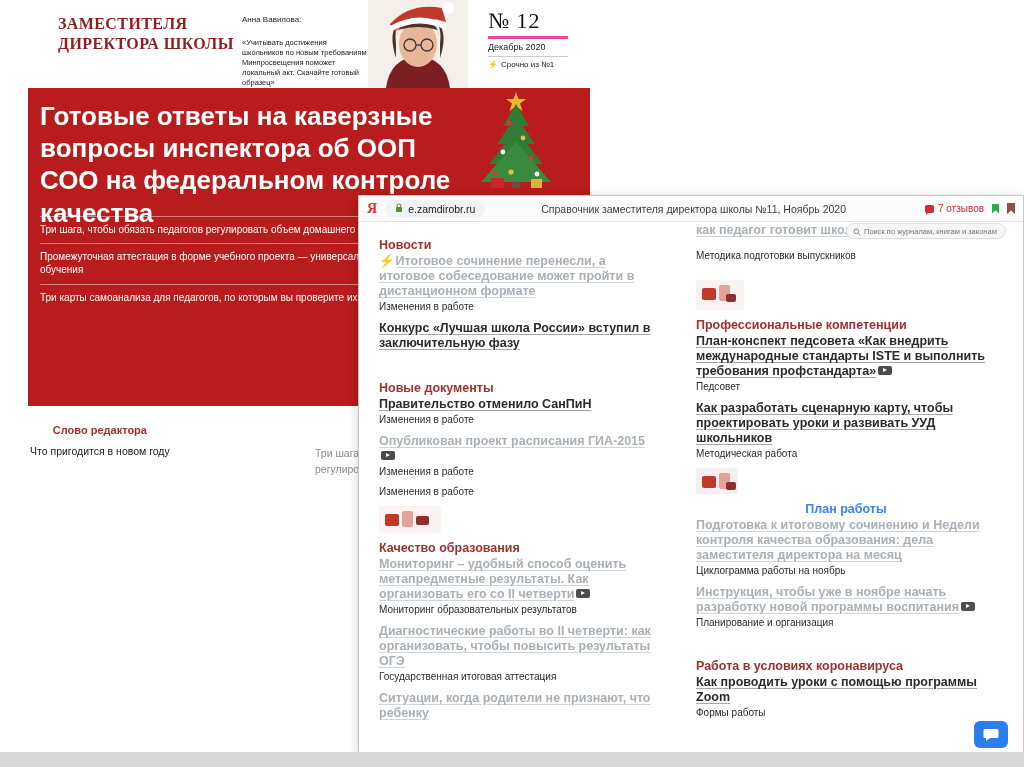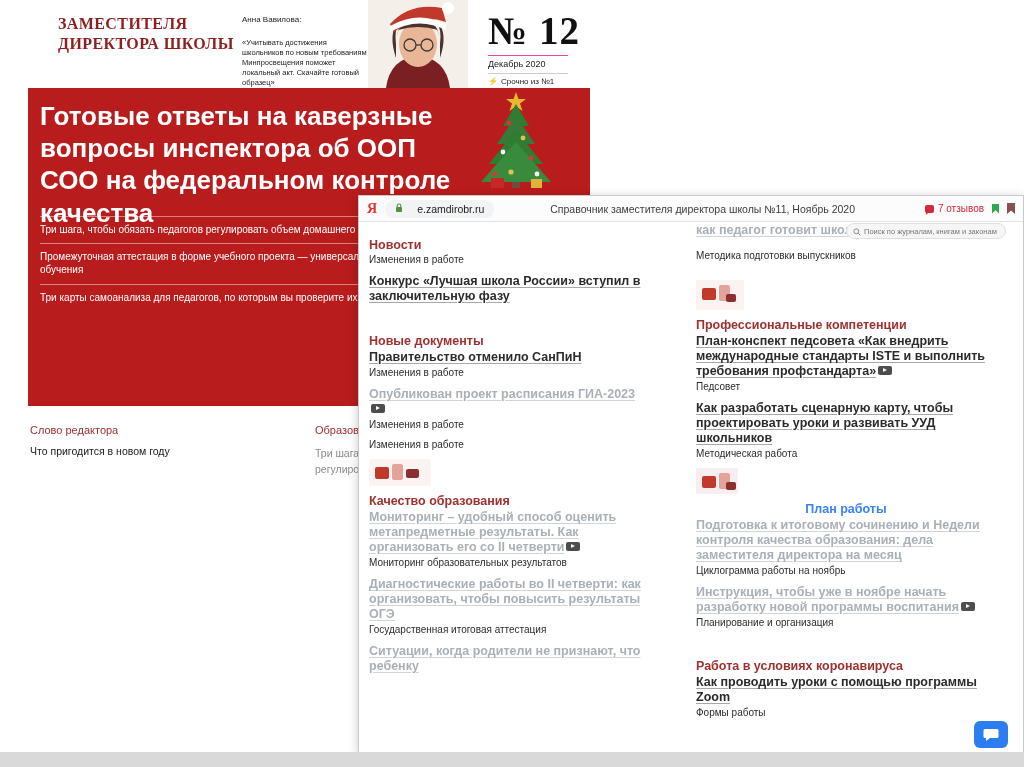--- a/index.html
+++ b/index.html
@@ -7,55 +7,55 @@
   .stage { position:relative; width:1024px; height:767px; background:#fff; overflow:hidden; }
 
   
   .cover { position:absolute; left:28px; top:0; width:562px; }
   .cover-header { position:relative; height:88px; background:#fff; }
   .logo { position:absolute; left:30px; top:14px; font-family:"Liberation Serif", serif; font-weight:bold; color:#8e1f1f; font-size:16px; line-height:1.25; letter-spacing:.4px; }
   .quote { position:absolute; left:214px; top:15px; width:128px; font-size:7.5px; color:#222; line-height:1.35; }
   .quote-author { font-weight:normal; font-size:8px; margin-bottom:12px; }
   .photo { position:absolute; left:340px; top:0; width:100px; height:88px; overflow:hidden; }
   .issue { position:absolute; left:460px; top:8px; width:96px; }
-  .issue-number { font-size:39px; font-weight:bold; color:#111; font-family:"Liberation Serif", serif; letter-spacing:1px; }
-  .issue-month { font-size:9px; color:#222; border-top:1px solid #ec4899; margin-top:2px; padding-top:3px; width:80px; }
+  .issue-number { font-size:22px; font-weight:normal; color:#111; font-family:"Liberation Serif", serif; letter-spacing:1px; }
+  .issue-month { font-size:9px; color:#222; border-top:3px solid #ec4899; margin-top:2px; padding-top:3px; width:80px; }
   .issue-badge { font-size:8px; color:#222; border-top:1px solid #ccc; margin-top:4px; padding-top:3px; width:80px; display:flex; gap:3px; align-items:center; }
   .bolt2 { color:#e59a00; font-size:8px; }
 
   .banner { position:relative; background:#b91c1c; height:318px; color:#fff; }
   .banner-title { position:absolute; left:12px; top:12px; width:432px; font-size:26px; font-weight:bold; line-height:1.24; }
   .tree { position:absolute; right:6px; top:2px; }
   .bullets { position:absolute; left:12px; right:8px; top:128px; }
   .bullet { border-top:1px solid rgba(255,255,255,.45); padding:6px 0 7px; font-size:10px; line-height:1.32; max-width:490px; }
 
   .cover-footer { position:relative; height:62px; }
   .cf-col1 { position:absolute; left:2px; top:18px; }
   .cf-col2 { position:absolute; left:287px; top:18px; width:260px; }
-  .cf-heading { color:#a03030; font-weight:normal; font-size:11px; margin-bottom:9px; }
+  .cf-heading { color:#a03030; font-weight:bold; font-size:11px; margin-bottom:9px;text-align:center; }
   .cf-link { color:#1a1a1a; font-size:10.5px; }
   .cf-link.gray { color:#8a8a8a; width:235px; line-height:1.55; }
 
   
   .browser { position:absolute; left:358px; top:195px; width:666px; height:560px; background:#fff; border:1px solid #c9c9c9; box-shadow:0 2px 10px rgba(0,0,0,.2); }
   .toolbar { position:absolute; left:0; top:0; right:0; height:26px; background:#fcfcfc; border-bottom:1px solid #e3e3e3; display:flex; align-items:center; padding:0 8px; gap:8px; }
   .ya { color:#e03131; font-weight:bold; font-size:14px; font-family:"Liberation Serif", serif; cursor:default; }
-  .url-pill { display:flex; align-items:center; gap:14px; background:#f1f3f4; border-radius:11px; height:18px; padding:0 10px; font-size:10.5px; color:#1a1a1a; }
+  .url-pill { display:flex; align-items:center; gap:5px; background:#f1f3f4; border-radius:11px; height:18px; padding:0 10px; font-size:10.5px; color:#1a1a1a; }
   .tb-title { flex:1; font-size:10.5px; color:#3c3c3c; padding-left:48px; white-space:nowrap; overflow:hidden; }
   .reviews { display:flex; gap:4px; color:#cf2b3a; font-size:10px; align-items:center; }
   .cmt { width:9px; height:8px; background:#cf2b3a; border-radius:2px; display:inline-block; position:relative; }
   .cmt::after { content:""; position:absolute; left:1px; bottom:-2px; border-left:3px solid #cf2b3a; border-bottom:3px solid transparent; }
   .ribbon { width:7px; height:10px; background:#2ea84f; clip-path:polygon(0 0,100% 0,100% 100%,50% 68%,0 100%); display:inline-block; }
   .bm { width:8px; height:11px; background:#8a5050; clip-path:polygon(0 0,100% 0,100% 100%,50% 68%,0 100%); display:inline-block; }
 
   .content { position:absolute; top:26px; left:0; right:0; bottom:0; overflow:hidden; background:#fff; }
   .search { position:absolute; left:487px; top:1px; width:160px; height:16px; background:#f6f6f6; border:1px solid #e0e0e0; border-radius:8px; display:flex; align-items:center; gap:3px; padding:0 6px; z-index:5; }
   .search-input { border:none; background:transparent; outline:none; width:100%; font-size:7.5px; color:#666; font-family:"Liberation Sans", sans-serif; }
 
-  .colL { position:absolute; left:10px; top:0; width:272px; }
+  .colL { position:absolute; left:20px; top:0; width:272px; }
   .colR { position:absolute; left:337px; top:0; width:300px; }
 
   .rubric { color:#9e3030; font-weight:bold; font-size:12.5px; line-height:15px; margin:30px 0 1px; }
   .rubric.first { margin-top:16px; }
   .rubric.gray { color:#3b82f6;text-align:center; }
   .art { font-size:12.5px; font-weight:bold; line-height:15px; margin-bottom:2px; text-decoration:underline; text-underline-offset:2px; }
   .art.dark { color:#2b2b2b; text-decoration-color:#a8a8a8; }
   .art.faded { color:#a9b0b7; text-decoration-color:rgba(169,176,183,.55); }
   .art.clipped { margin-top:-14px; margin-bottom:12px; }
   .tag { font-size:10px; color:#2b2b2b; line-height:12px; margin-bottom:8px; }
@@ -186,27 +186,30 @@
           <svg width="8" height="8" viewBox="0 0 8 8">
               <circle cx="3.3" cy="3.3" r="2.4" fill="none" stroke="#8a8a8a" stroke-width="1"></circle>
               <line x1="5.2" y1="5.2" x2="7.3" y2="7.3" stroke="#8a8a8a" stroke-width="1"></line>
             </svg>
         </span>
         <input class="search-input" placeholder="Поиск по журналам, книгам и законам" style="">
       </div>
 
       <div class="colL">
         <div class="rubric first">Новости</div>
+        <div class="art faded">
+          <span class="bolt">⚡</span><span>Итоговое сочинение перенесли, а итоговое собеседование может пройти в дистанционном формате</span>
+        </div>
         <div class="tag">Изменения в работе</div>
         <div class="art dark"><span>Конкурс «Лучшая школа России» вступил в заключительную фазу</span></div>
 
         <div class="rubric">Новые документы</div>
         <div class="art dark"><span>Правительство отменило СанПиН</span></div>
         <div class="tag">Изменения в работе</div>
-        <div class="art faded"><span>Опубликован проект расписания ГИА-2023</span><span class="vid"></span></div>
+        <div class="art faded"><span>Опубликован проект расписания ГИА-2015</span><span class="vid"></span></div>
         <div class="tag">Изменения в работе</div>
         <div class="tag">Изменения в работе</div>
 
         <div class="thumb tw">
             <i class="s1"></i>
             <i class="s2"></i>
             <i class="s3"></i>
           </div>
 
         <div class="rubric">Качество образования</div>

